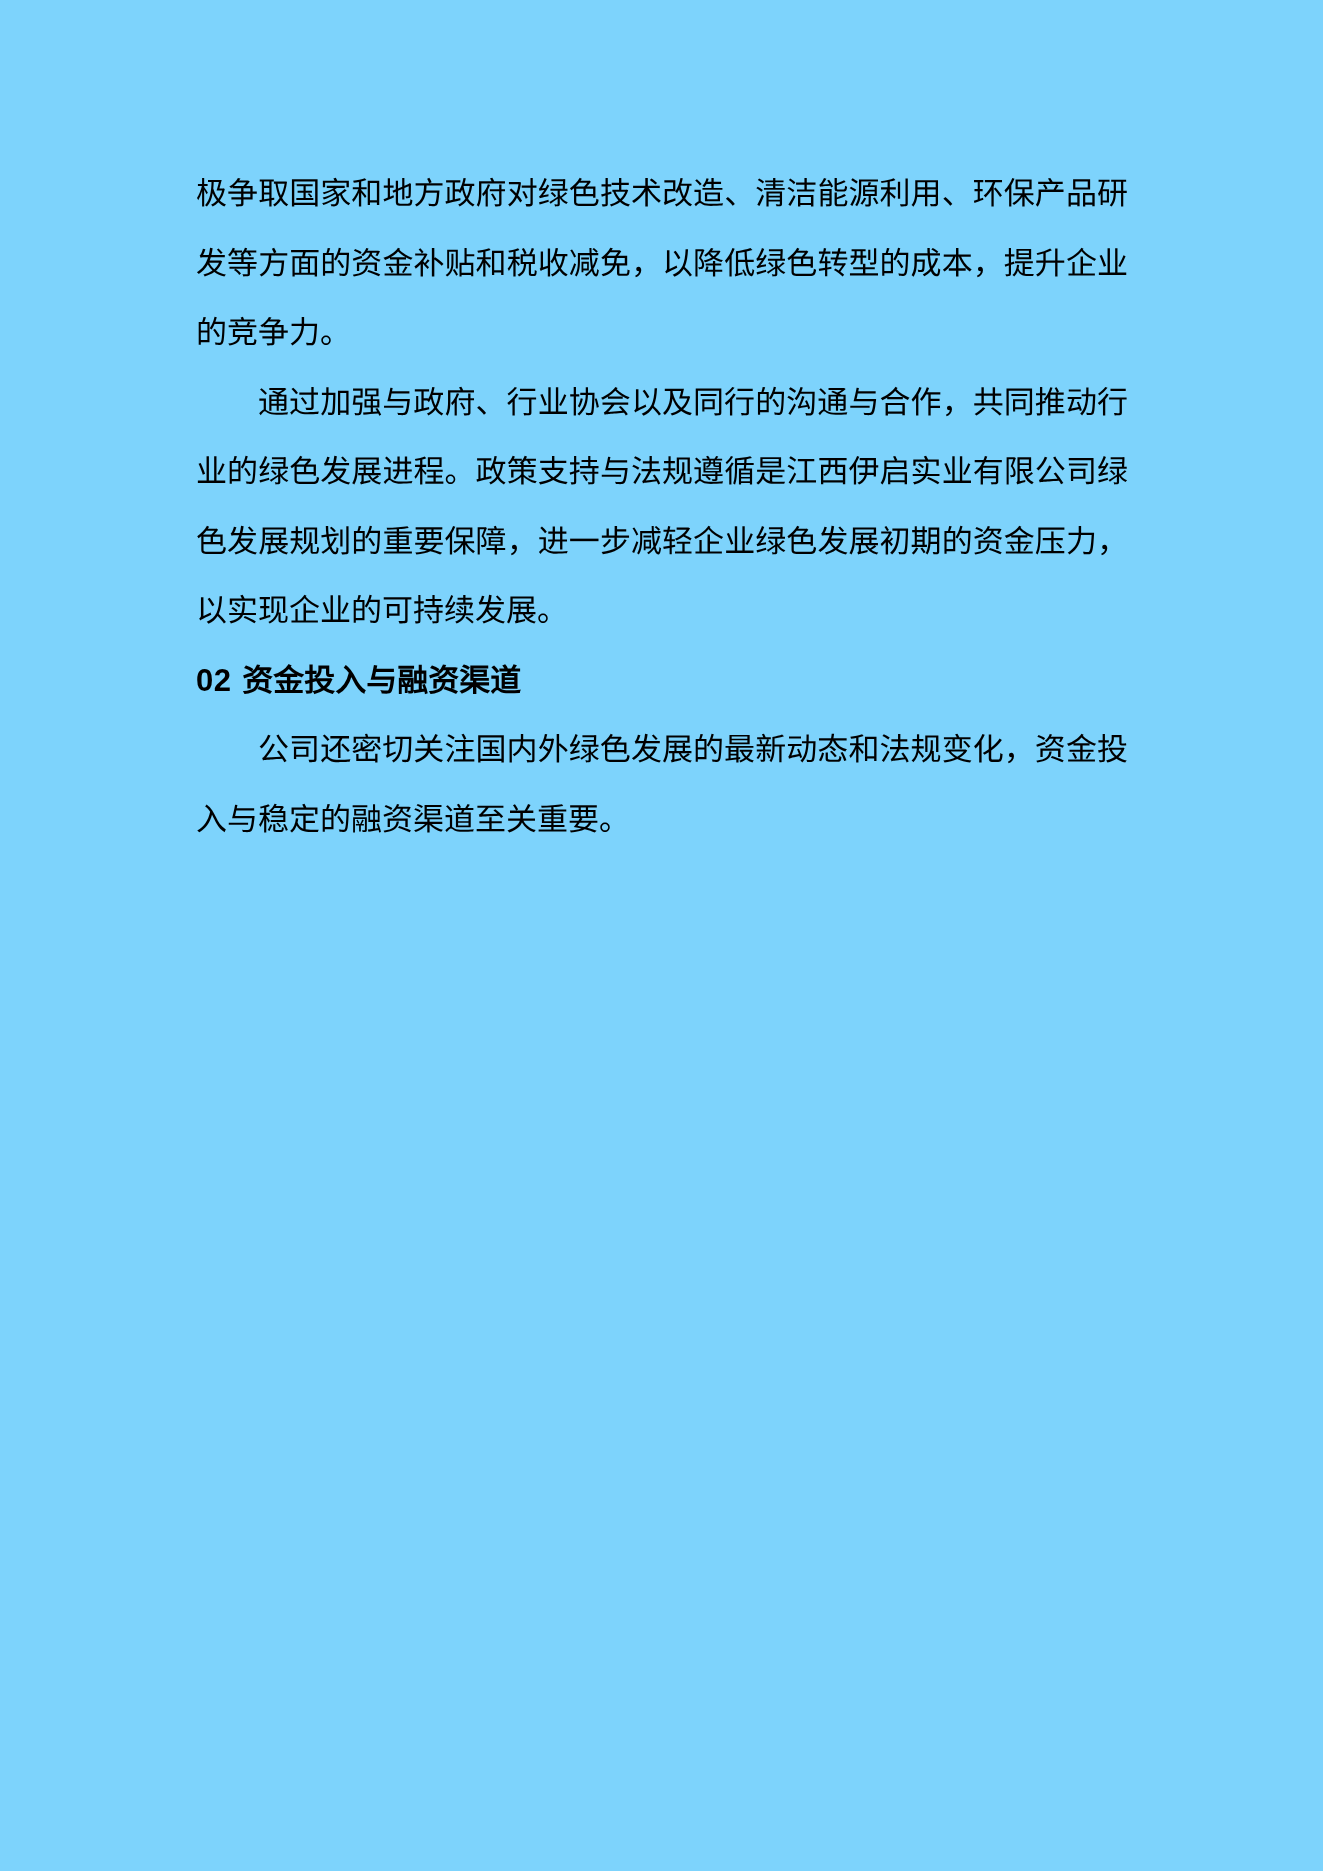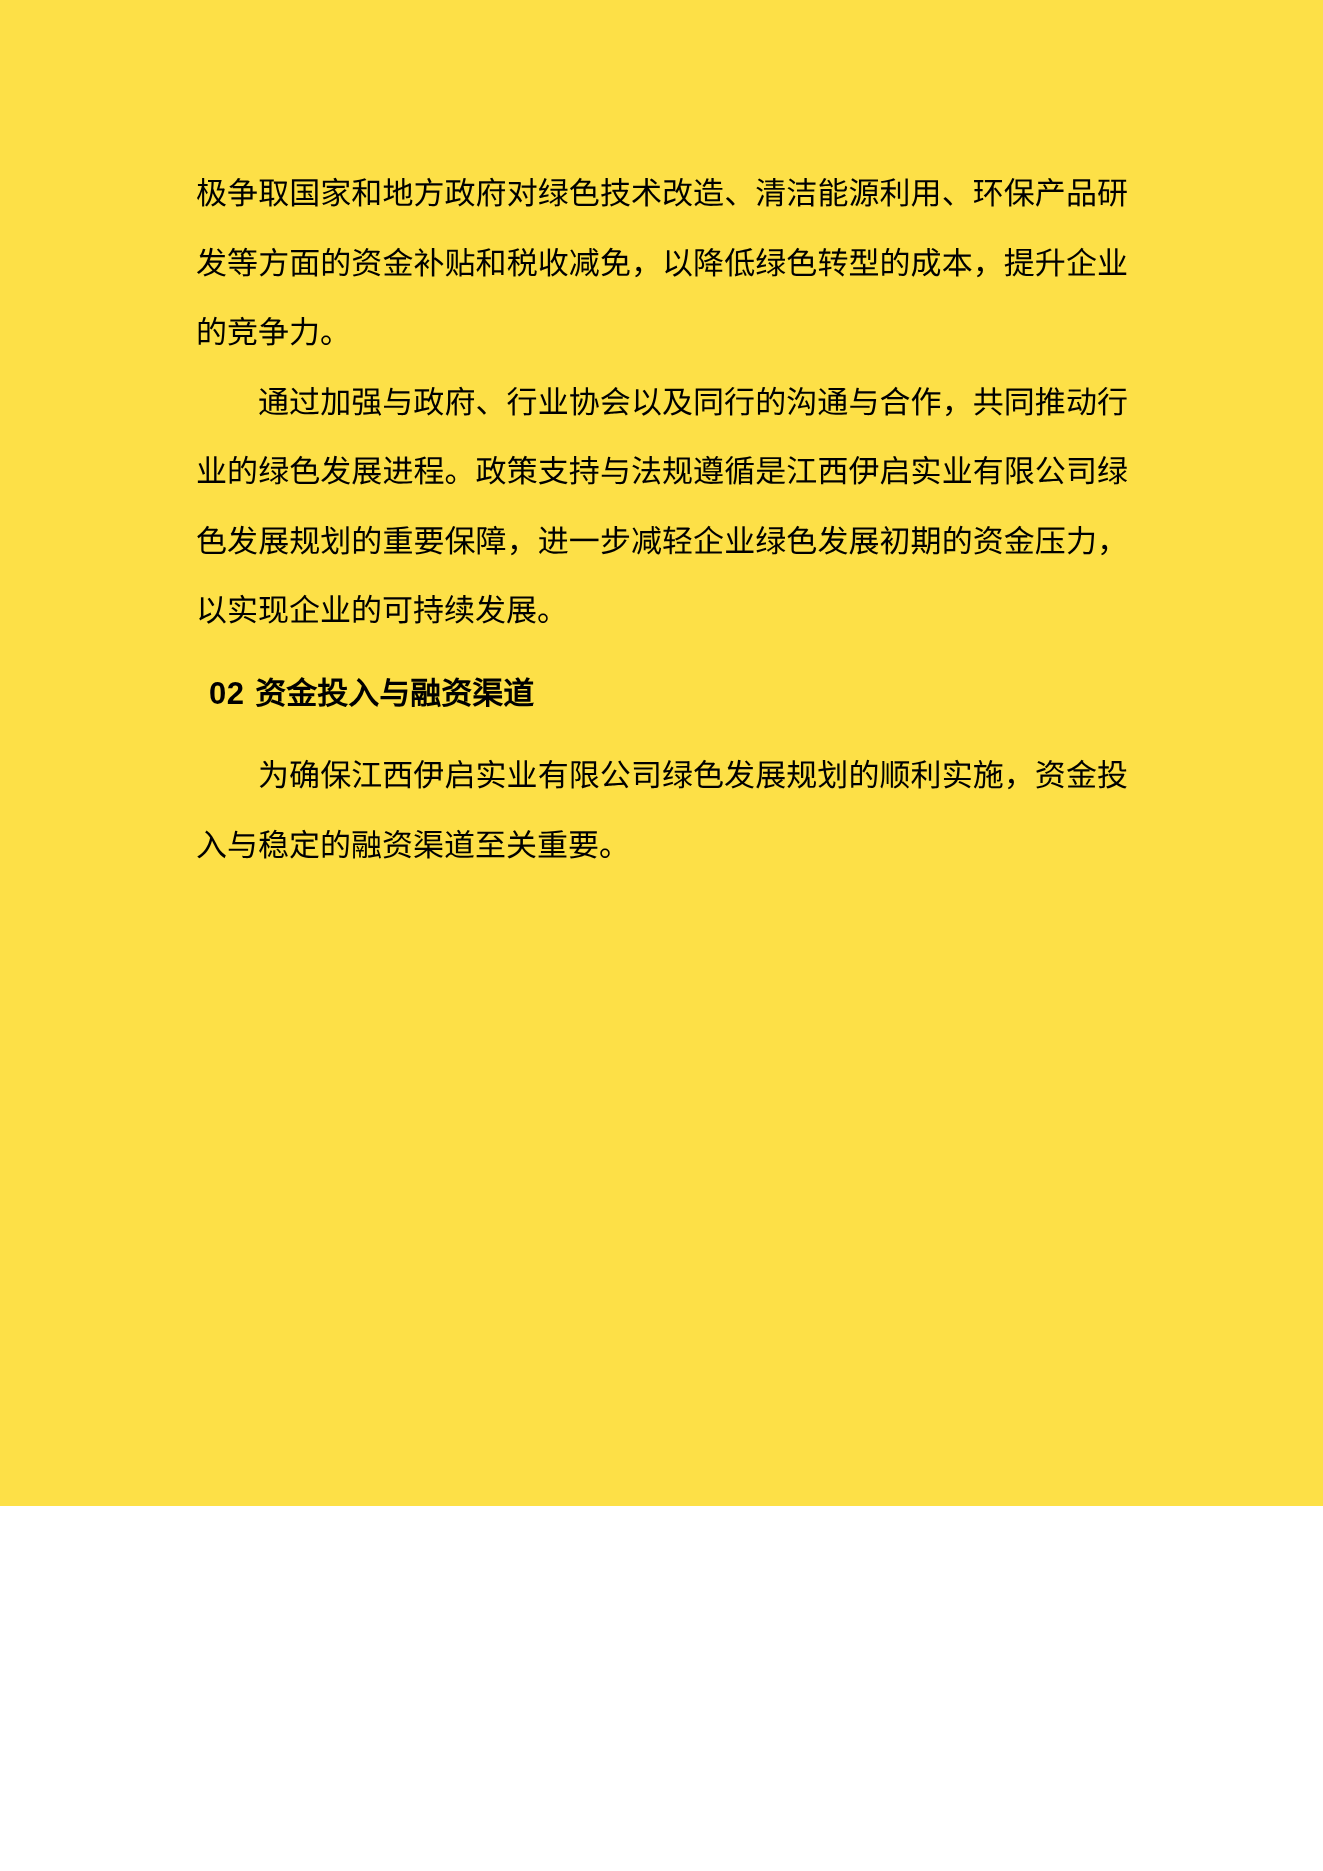--- a/index.html
+++ b/index.html
@@ -3,22 +3,22 @@
 <meta charset="utf-8">
 <style>
   html, body {
     margin: 0;
     padding: 0;
     background: #ffffff;
   }
   .doc-page {
     position: relative;
     width: 1323px;
-    height: 1506px;
-    background: #fde047;
+    height: 1871px;
+    background: #7dd3fc;
     box-sizing: border-box;
     padding: 159px 195px 0 196px;
     overflow: hidden;
     color: #000000;
     font-family: "Liberation Serif", "DejaVu Serif", serif;
   }
   .text-block {
     width: 932px;
   }
   .body-para {
@@ -28,21 +28,21 @@
     text-align: justify;
     text-justify: inter-ideograph;
     text-indent: 2em;
     word-break: normal;
     color: #000000;
   }
   .body-para.no-indent {
     text-indent: 0;
   }
   .section-heading {
-    margin: 13px;
+    margin: 0;
     font-size: 31px;
     line-height: 69.5px;
     font-weight: 700;
     text-indent: 0;
     color: #000000;
   }
   .section-heading .heading-num {
     font-family: "Liberation Sans", "DejaVu Sans", sans-serif;
     font-weight: 700;
     margin-right: 0.35em;
@@ -58,17 +58,17 @@
     <p class="body-para no-indent">极争取国家和地方政府对绿色技术改造、清洁能源利用、环保产品研发等方面的资金补贴和税收减免，以降低绿色转型的成本，提升企业的竞争力。</p>
 
 
 
     <p class="body-para">通过加强与政府、行业协会以及同行的沟通与合作，共同推动行业的绿色发展进程。政策支持与法规遵循是江西伊启实业有限公司绿色发展规划的重要保障，进一步减轻企业绿色发展初期的资金压力，以实现企业的可持续发展。</p>
 
     <h2 class="section-heading">
       <span class="heading-num">02</span><span class="heading-title">资金投入与融资渠道</span>
     </h2>
 
-    <p class="body-para">为确保江西伊启实业有限公司绿色发展规划的顺利实施，资金投入与稳定的融资渠道至关重要。</p>
+    <p class="body-para">公司还密切关注国内外绿色发展的最新动态和法规变化，资金投入与稳定的融资渠道至关重要。</p>
 
 
   </div>
 </div>
 
 </body></html>

